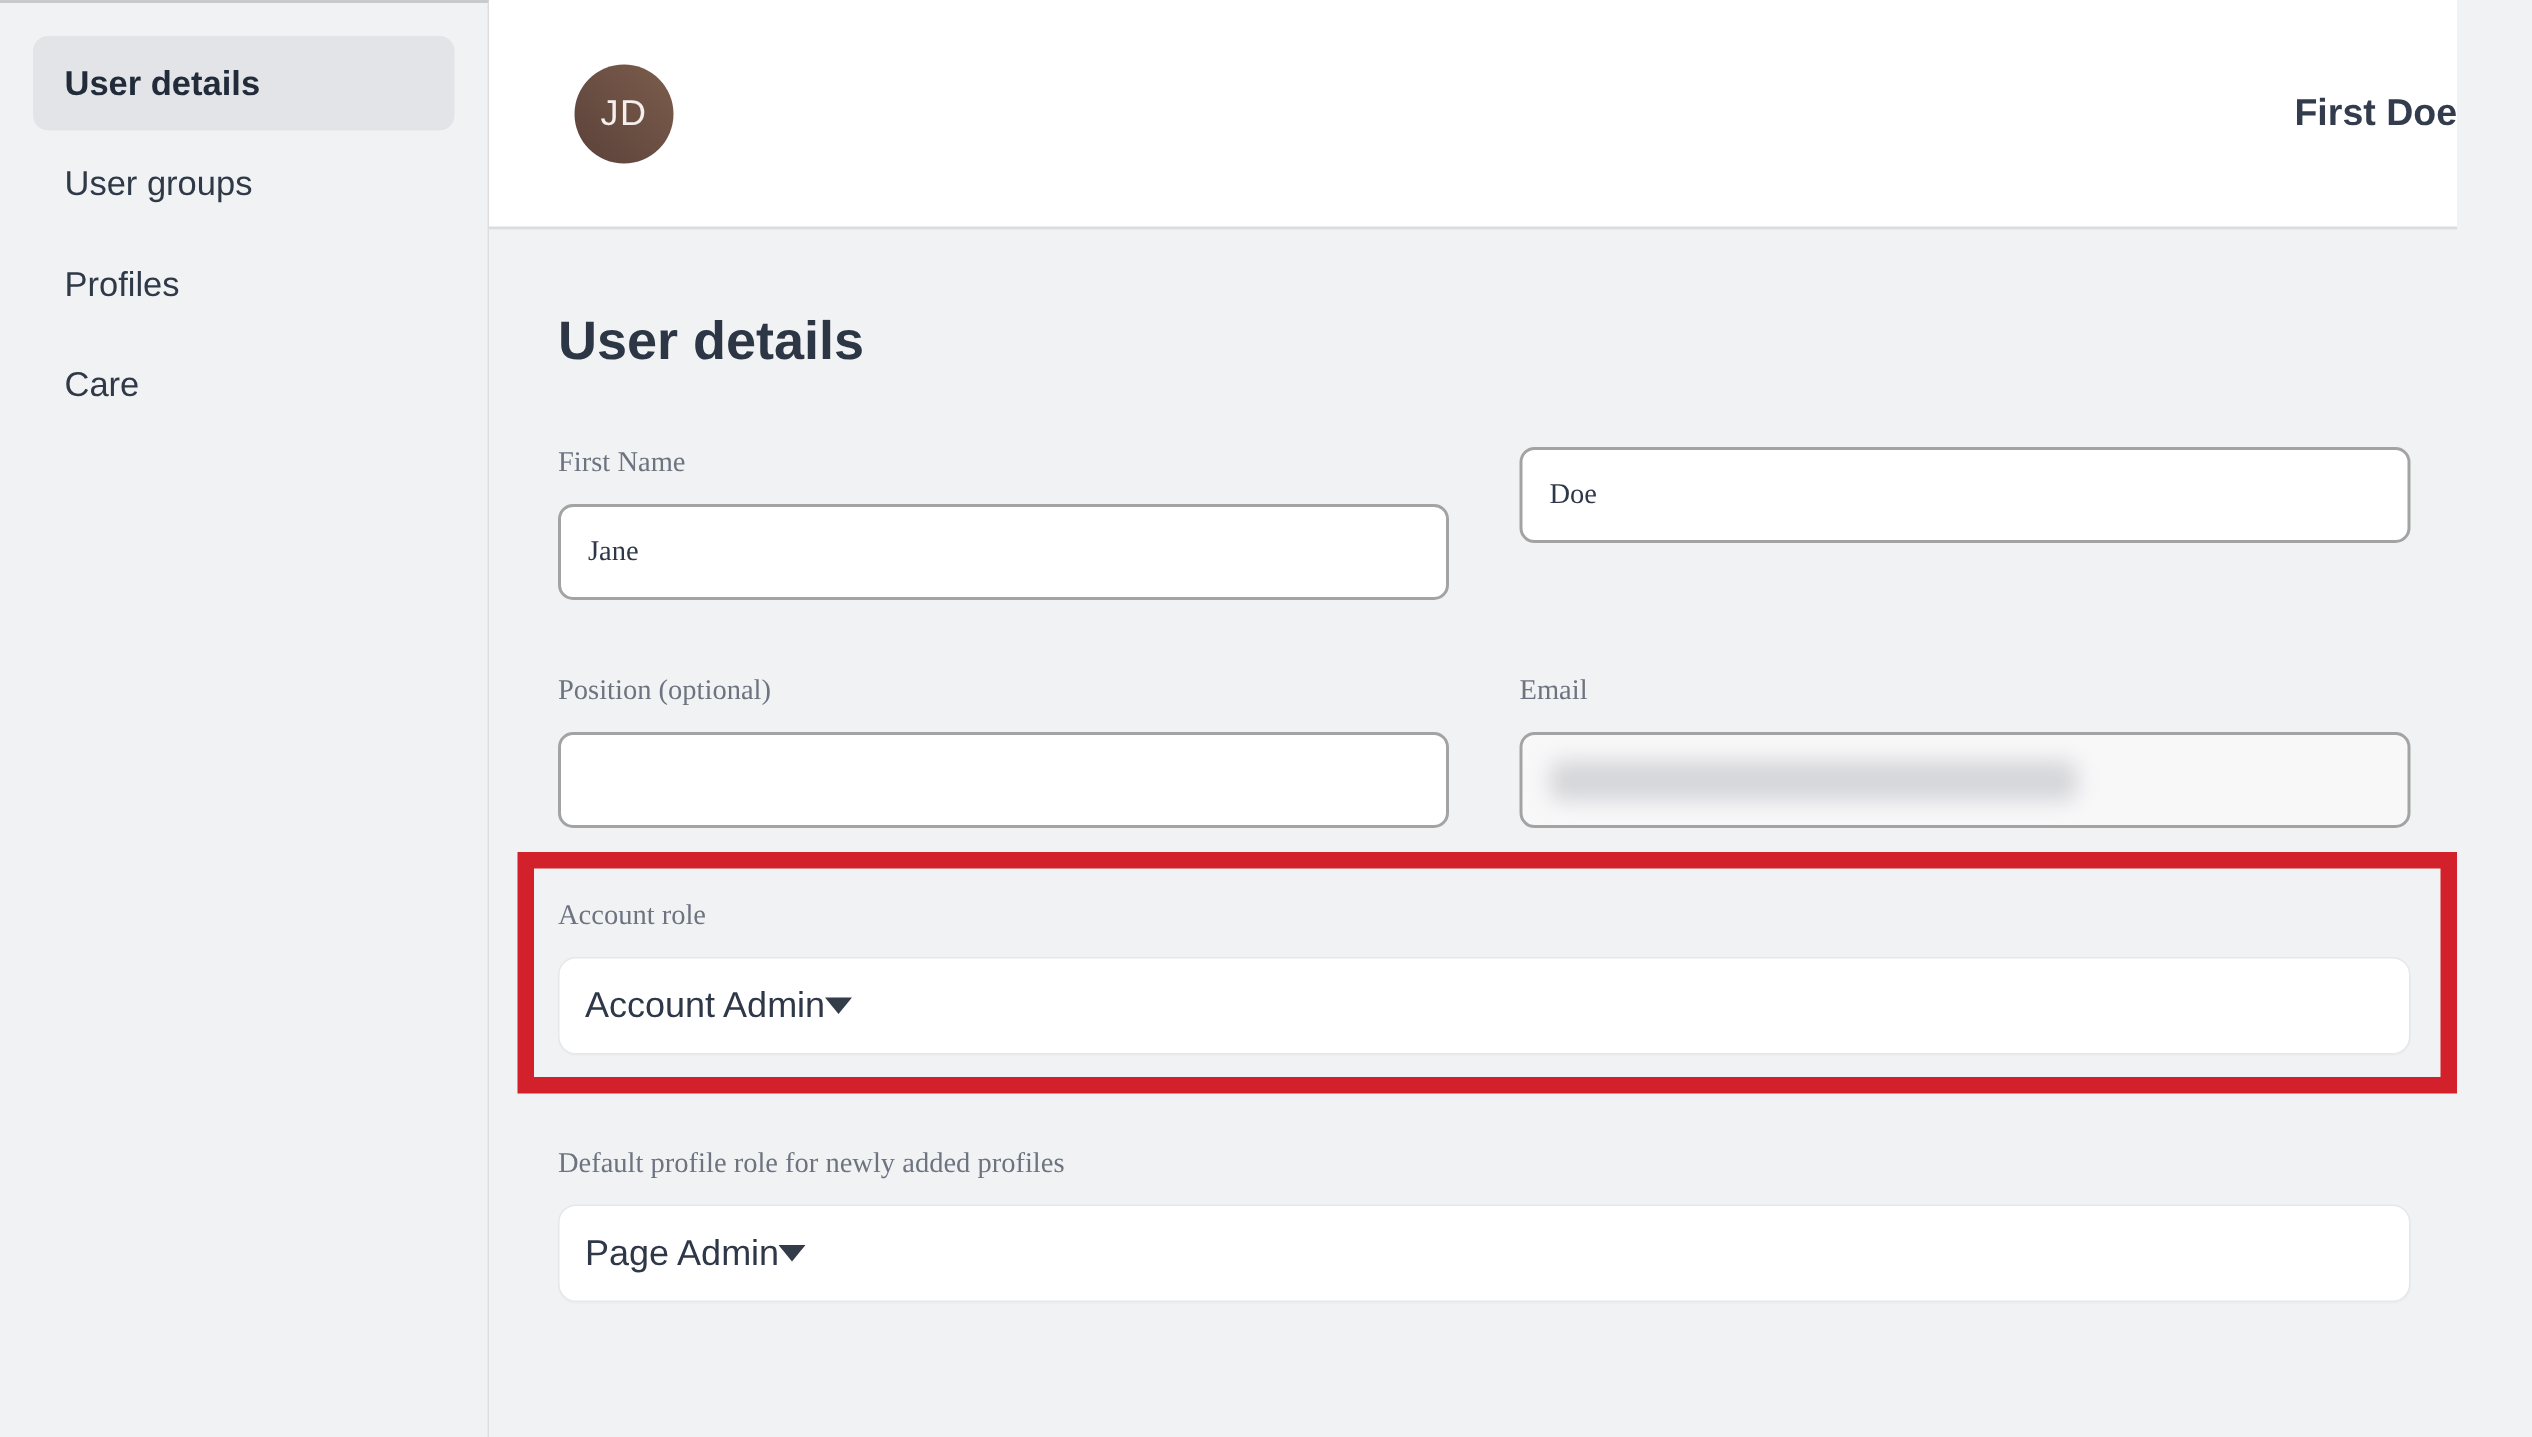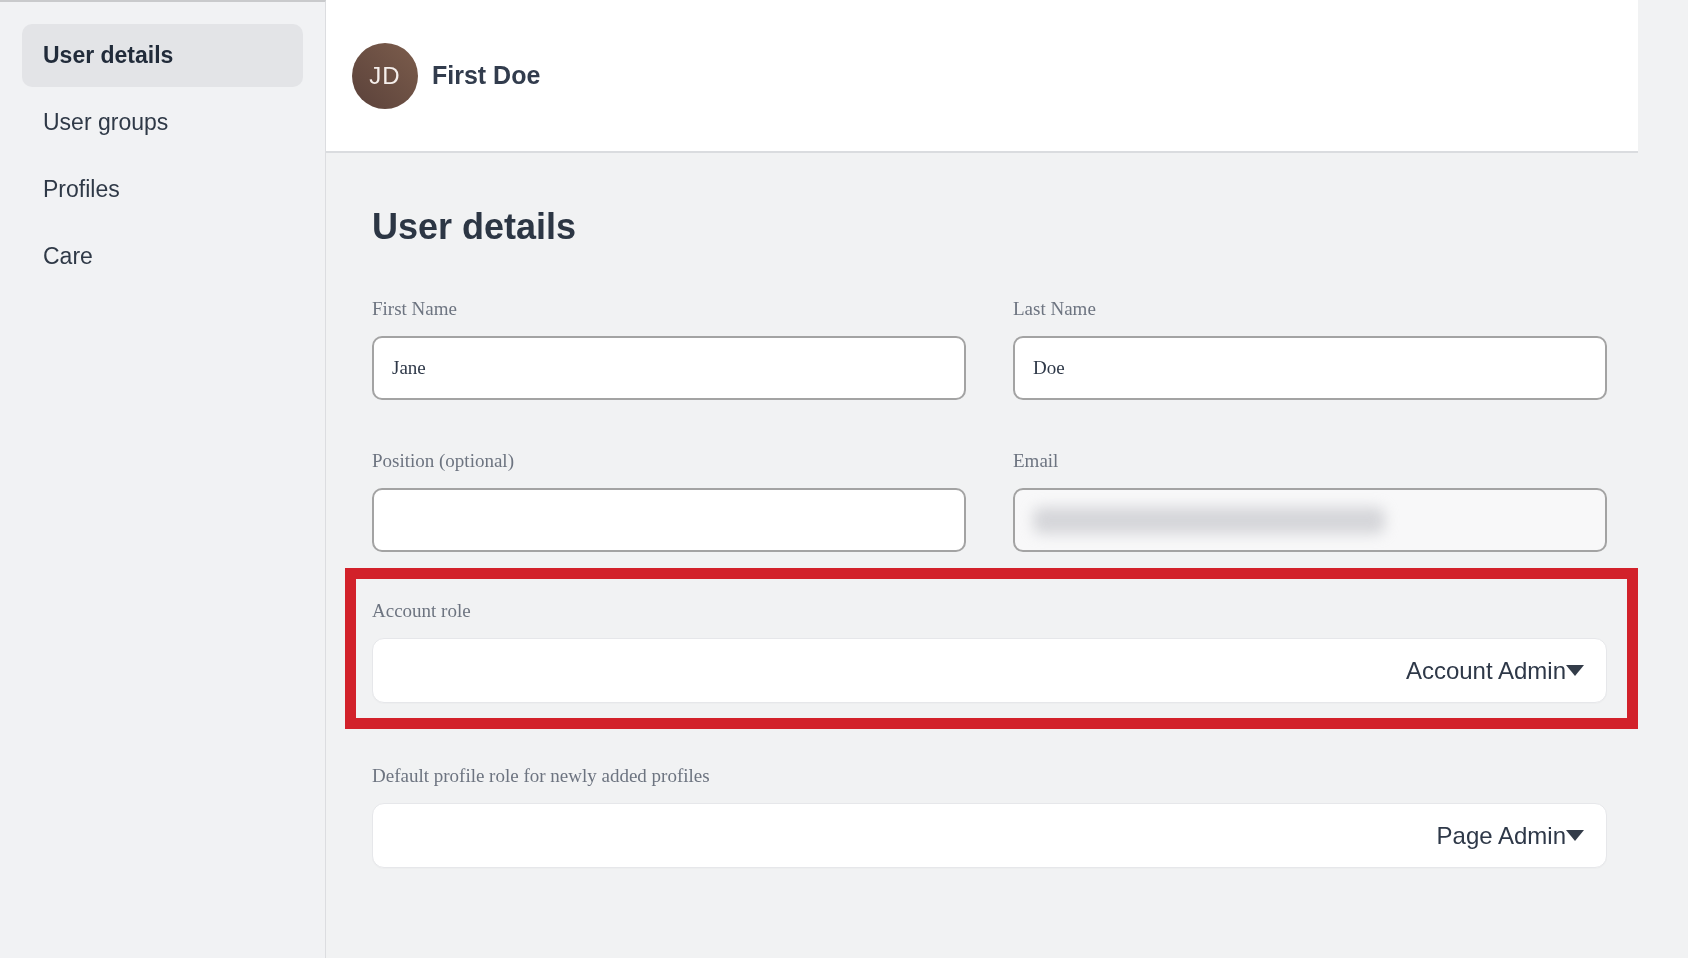--- a/index.html
+++ b/index.html
@@ -39,21 +39,22 @@
 
   
   .main { flex: 1; display: flex; flex-direction: column; background: #f1f2f3; }
 
   .header {
     height: 153px;
     background: #ffffff;
     border-bottom: 2px solid #dadcdf;
     display: flex;
     align-items: center;
-    padding-left: 26px;
+    padding-left: 57px;
+    justify-content: space-between;
   }
   .avatar {
     width: 66px; height: 66px;
     border-radius: 50%;
     background: linear-gradient(to bottom left, #7c5d4c, #5a413a);
     display: flex; align-items: center; justify-content: center;
     color: #f5efec;
     font-size: 24px;
     letter-spacing: 1px;
   }
@@ -119,21 +120,21 @@
 
   
   .select {
     width: 1235px;
     height: 65px;
     background: #ffffff;
     border: 1px solid #e6e7ea;
     border-radius: 12px;
     display: flex;
     align-items: center;
-    justify-content: flex-end;
+    justify-content: flex-start;
     padding: 0 22px 0 17px;
     font-size: 24px;
     color: #2e3848;
     cursor: pointer;
     box-shadow: 0 1px 1px rgba(0,0,0,0.02);
   }
   .caret {
     width: 0; height: 0;
     border-left: 9px solid transparent;
     border-right: 9px solid transparent;
@@ -166,21 +167,20 @@
     <div class="content">
 
       <h1 class="page-title">User details</h1>
 
       <div class="form-row">
         <div class="field">
           <label class="field-label">First Name</label>
           <input class="text-input" type="text" value="Jane" style="">
         </div>
         <div class="field">
-          <label class="field-label">Last Name</label>
           <input class="text-input" type="text" value="Doe" style="">
         </div>
       </div>
 
       <div class="form-row">
         <div class="field">
           <label class="field-label">Position (optional)</label>
           <input class="text-input" type="text" value="" style="">
         </div>
         <div class="field">

